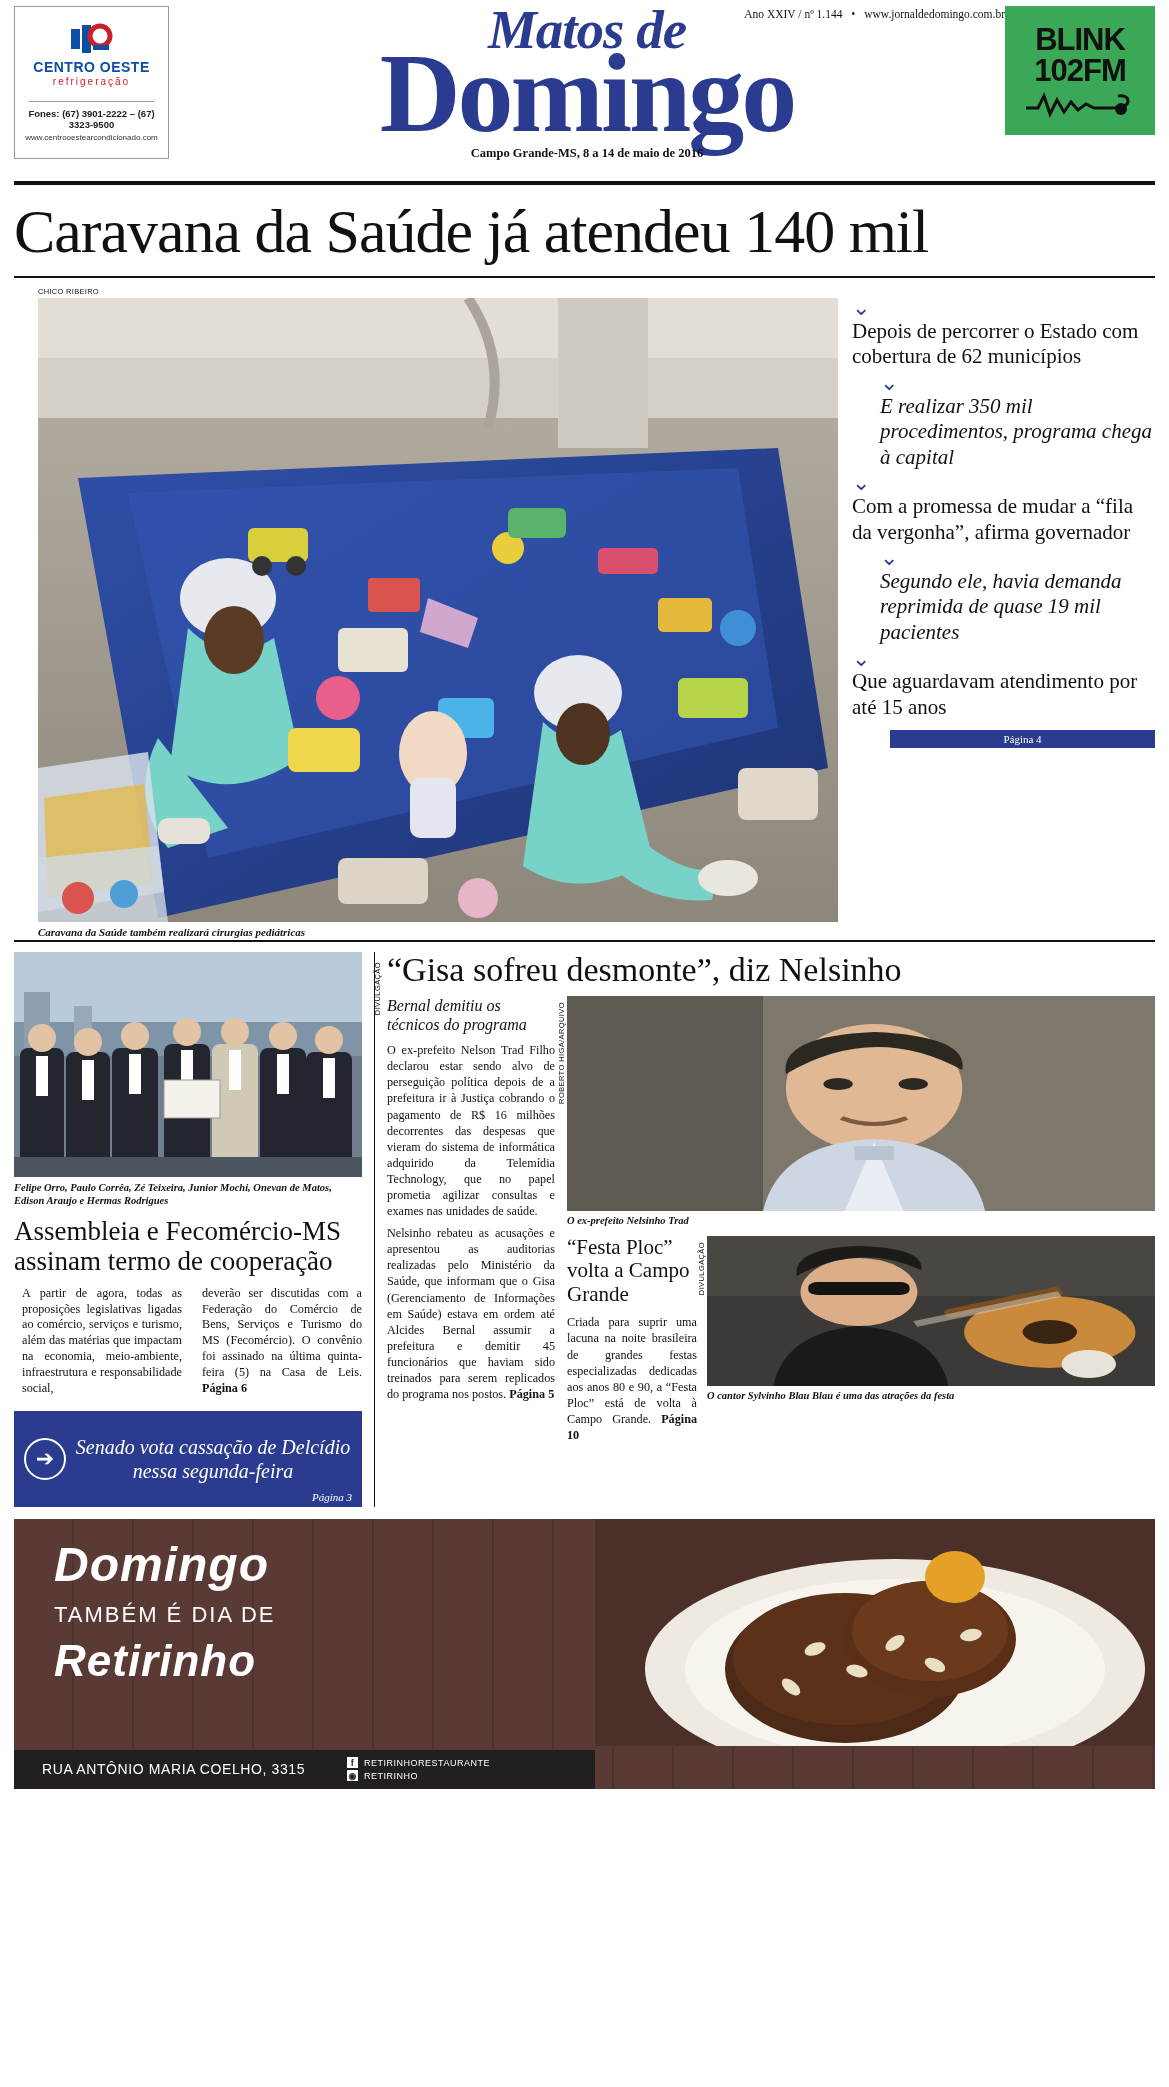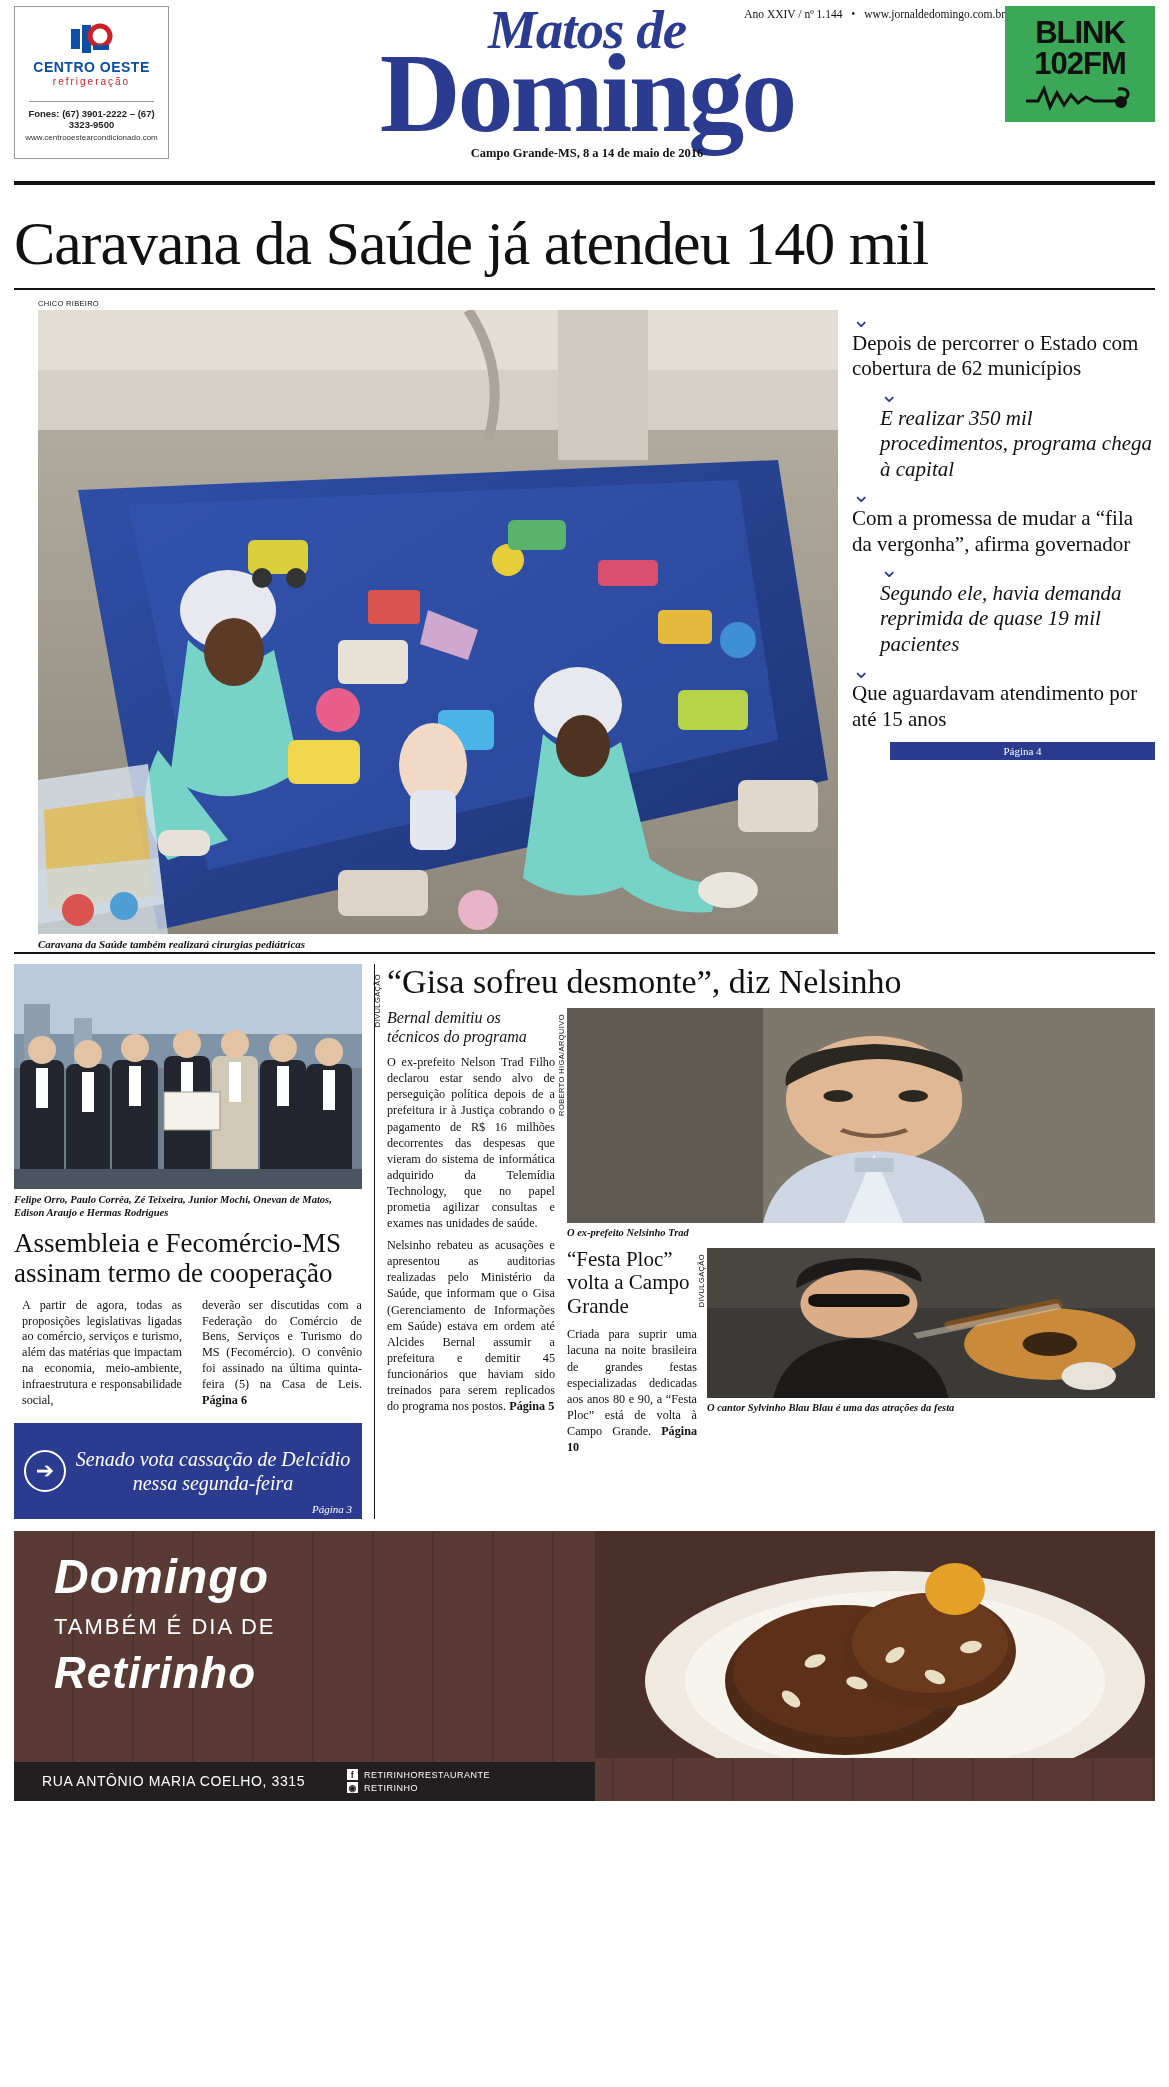--- a/index.html
+++ b/index.html
@@ -39,34 +39,34 @@
     font-size: 55px; color: #2b3b8f; line-height: .95; letter-spacing: -1px;
     margin-top: 4px;
   }
   .domingo {
     font-family: "Liberation Serif", serif; font-weight: bold; font-size: 112px;
     color: #2b3b8f; line-height: .78; letter-spacing: -3px; margin-top: -6px;
   }
   .mast-date { font-size: 12.5px; font-weight: bold; margin-top: 8px; color: #111; }
 
   .blink-box {
-    width: 150px; height: 116px; background: #3aa856; margin-top: 6px;
+    width: 150px; height: 129px; background: #3aa856; margin-top: 6px;
     display:flex; flex-direction: column; align-items:center; justify-content:center;
     font-family: "Liberation Sans", sans-serif; color: #111;
   }
   .blink-t1 { font-weight: bold; font-size: 31px; letter-spacing: -1px; line-height: 1; }
   .blink-t2 { font-weight: bold; font-size: 31px; letter-spacing: -1px; line-height: 1; }
   .blink-wave { margin-top: 4px; }
 
   .rule-thick { height: 4px; background: #111; margin: 6px 0 0 0; }
 
   
   .main-headline {
     font-family: "Liberation Serif", serif; font-size: 62px; line-height: 1.05;
-    padding: 26px 0 12px 0; letter-spacing: -1px;
+    padding: 14px 0 12px 0; letter-spacing: -1px;
   }
   .rule-thin { height: 2px; background: #111; }
 
   
   .lead { display: flex; margin-top: 9px; gap: 14px; padding-left: 24px; }
   .lead-photo-wrap { width: 800px; position: relative; }
   .credit-top { font-size: 7.5px; font-family: "Liberation Sans", sans-serif; letter-spacing: .3px; color:#111; margin-bottom: 2px;}
   .lead-photo { width: 800px; height: 624px; position: relative; overflow: hidden; background: #5b5f53; }
   .caption { font-size: 11px; font-style: italic; font-weight: bold; margin-top: 4px; }
   .lead-bullets { flex: 1; padding-top: 12px; }

